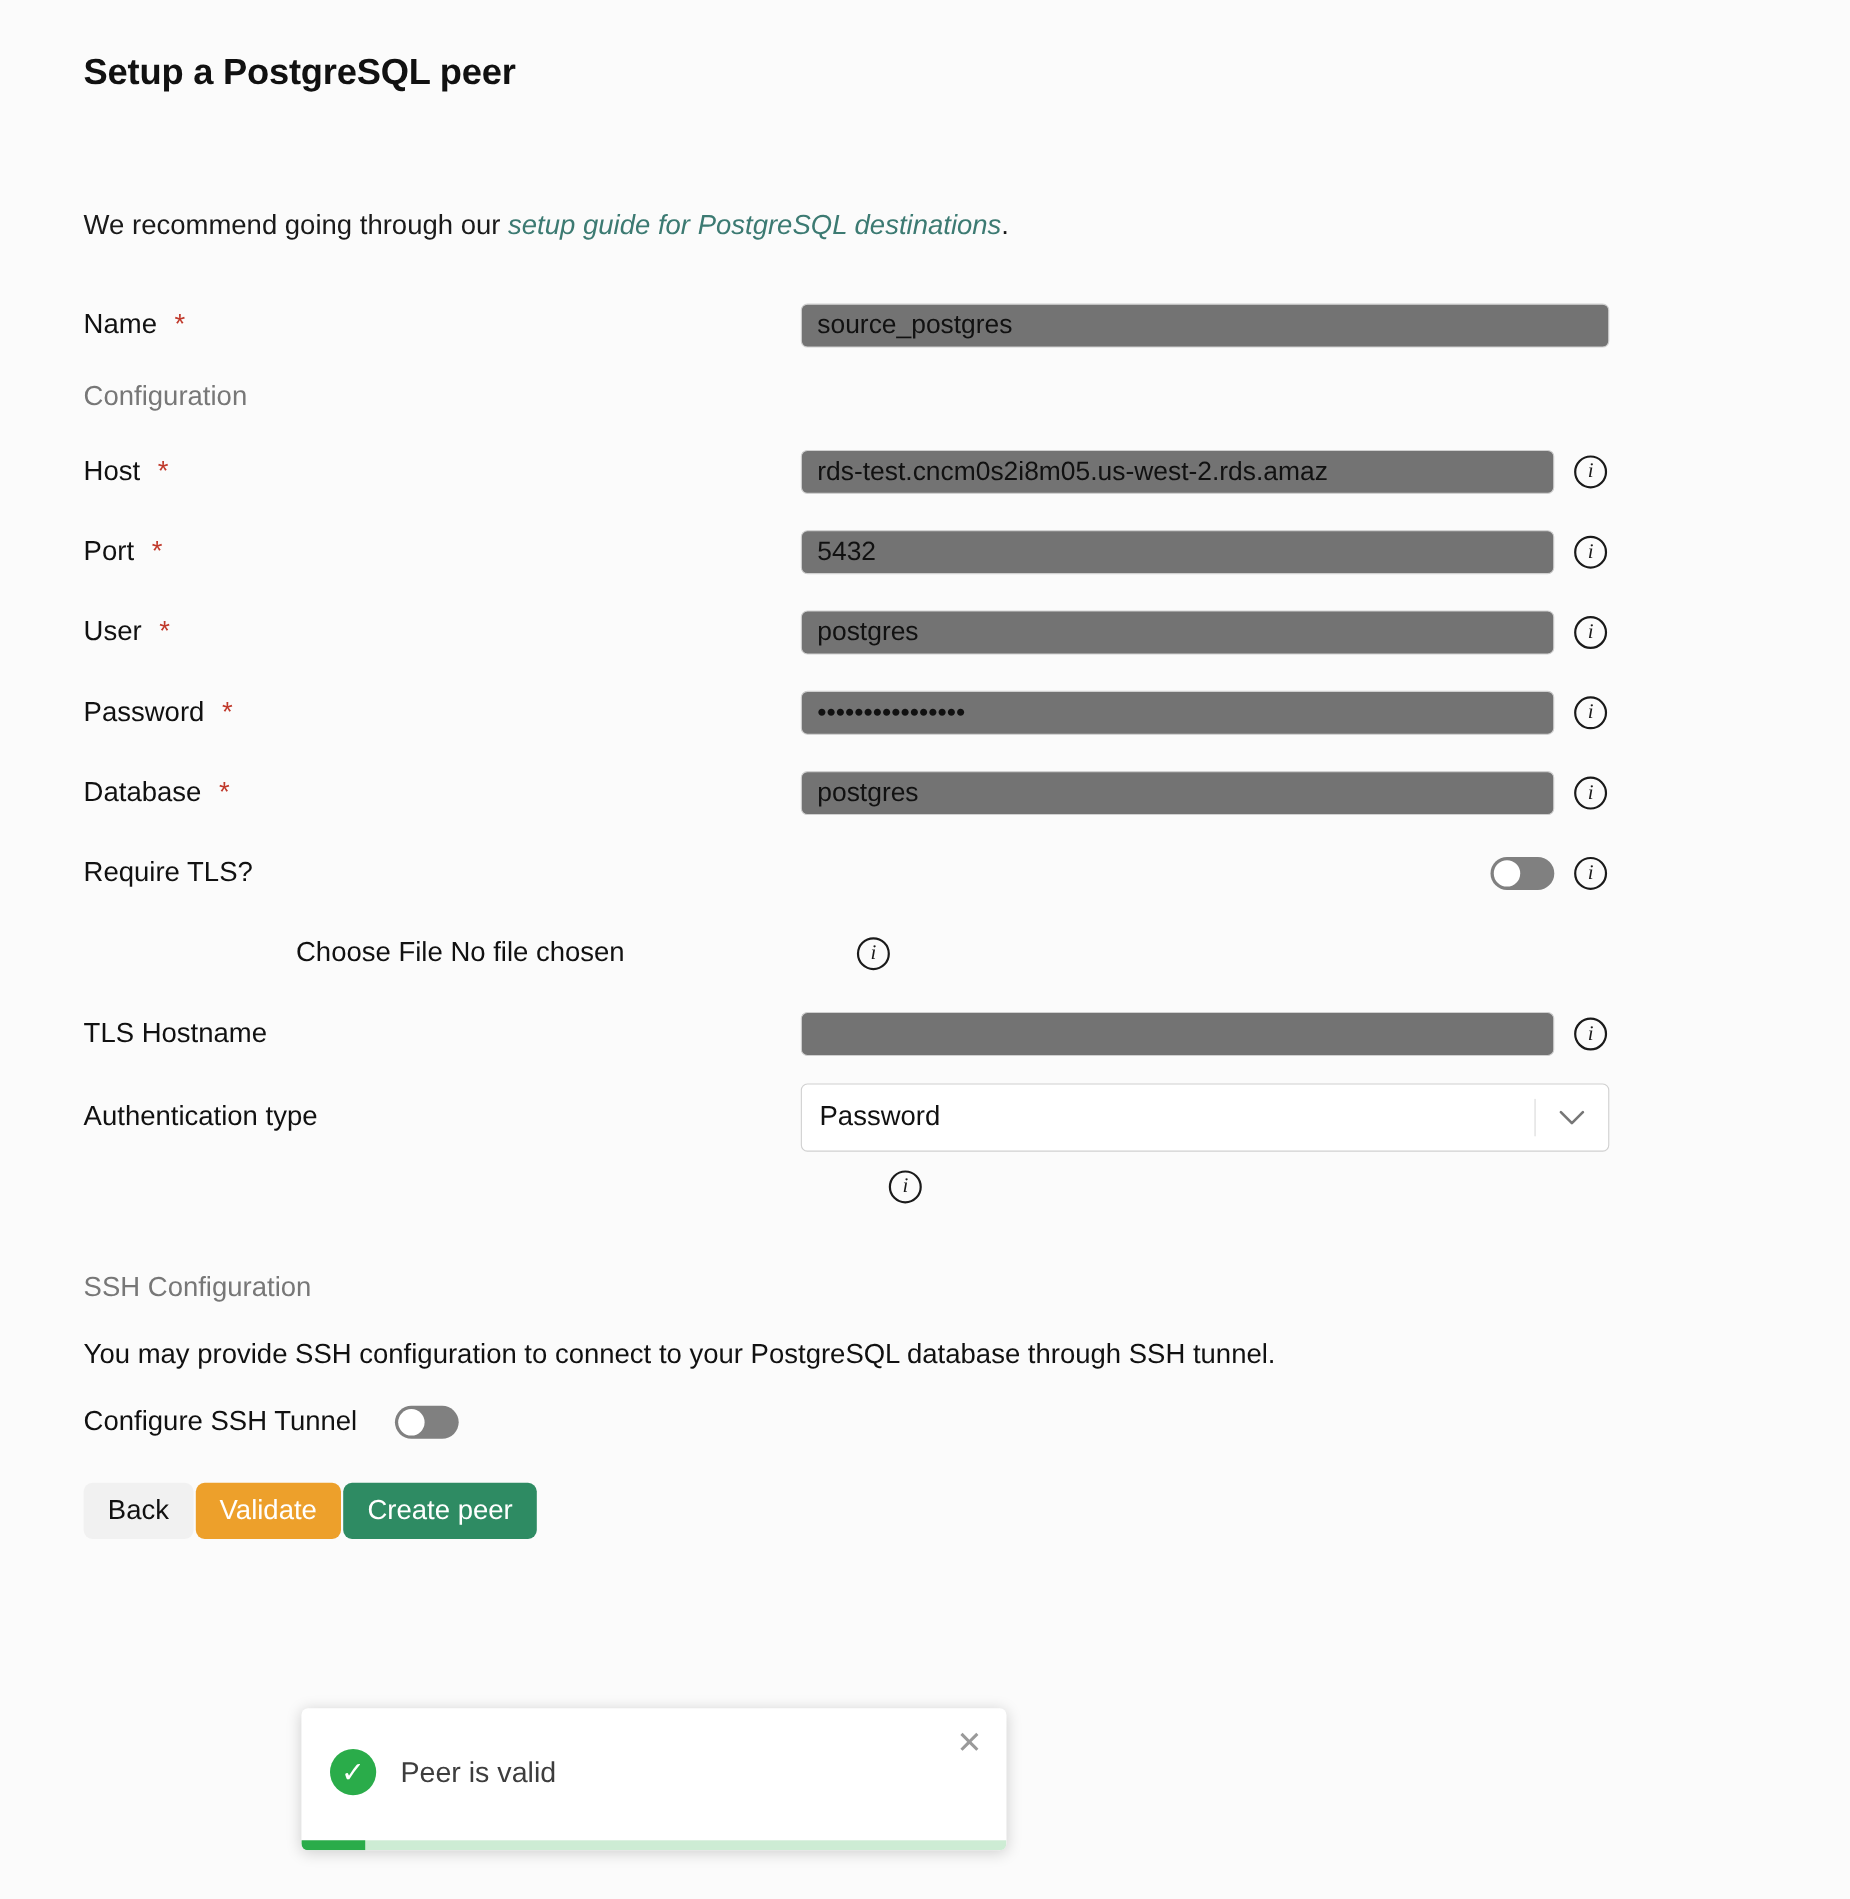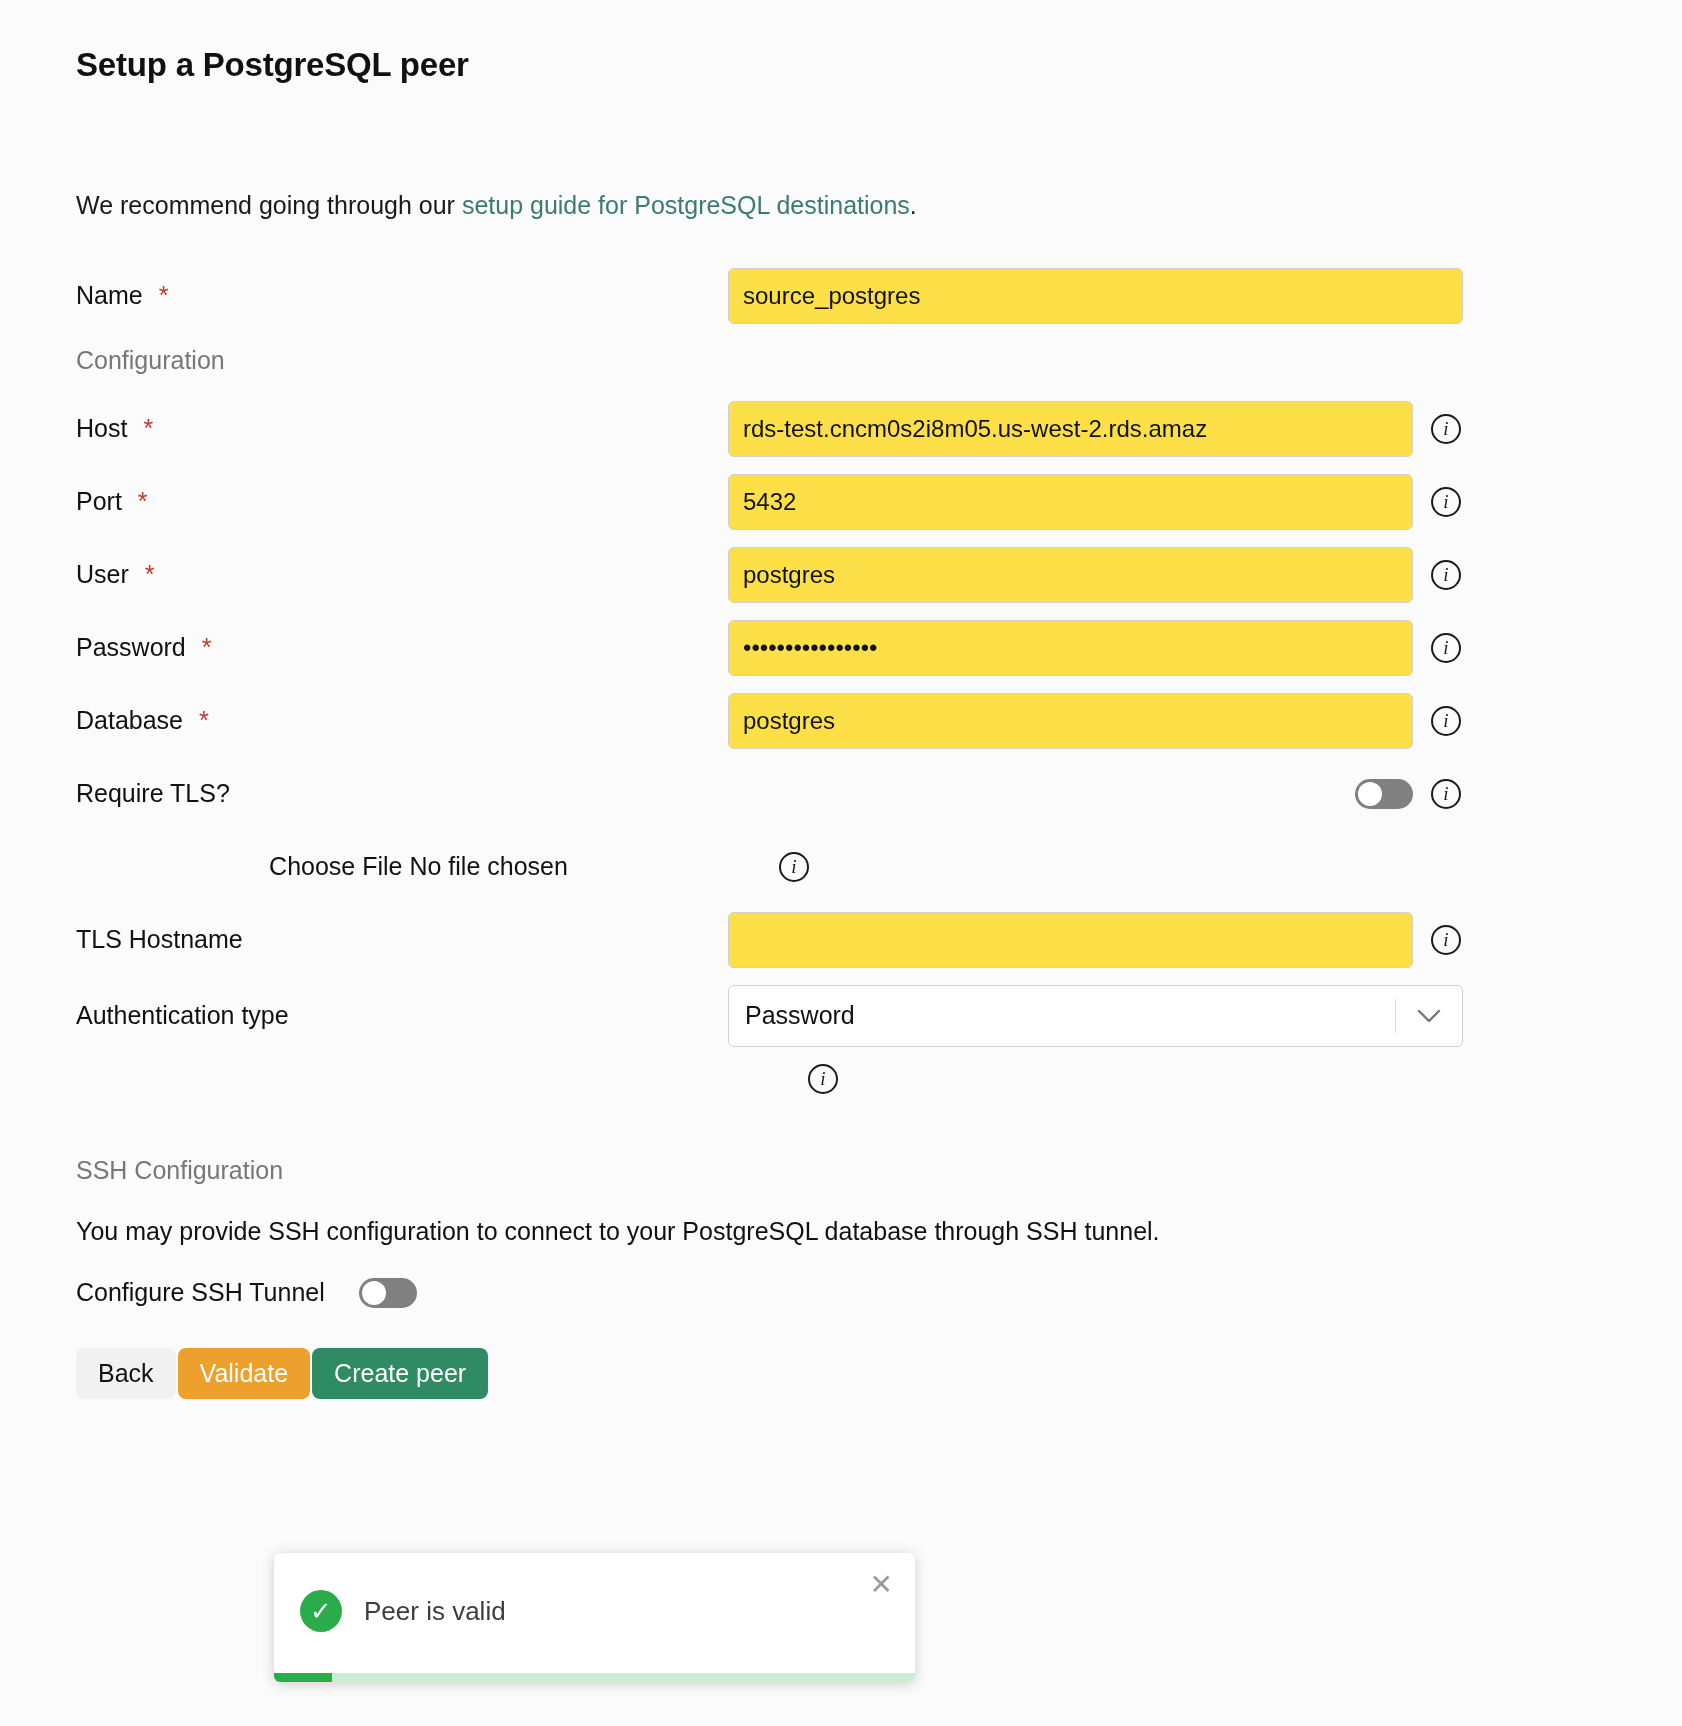--- a/index.html
+++ b/index.html
@@ -29,20 +29,21 @@
   }
   .intro {
     margin-top: 105px;
     font-size: 25px;
     color: #1a1a1a;
     line-height: 1.3;
   }
   .intro a {
     color: #3c7a72;
     text-decoration: none;
+    font-style: italic;
   }
   .form {
     margin-top: 46px;
   }
   .row {
     display: flex;
     align-items: center;
     min-height: 56px;
     margin-bottom: 17px;
   }
@@ -59,24 +60,24 @@
     margin-left: 16px;
     font-size: 25px;
     line-height: 1;
   }
   .field {
     flex: 0 0 auto;
     display: flex;
     align-items: center;
   }
   input.text {
-    height: 56px;
+    height: 40px;
     border: 1px solid #d0d0d0;
     border-radius: 6px;
-    background: #fde047;
+    background: #737373;
     font-size: 24px;
     font-family: "Liberation Sans", sans-serif;
     color: #111;
     padding: 0 14px;
     outline: none;
   }
   input.text::placeholder { color: #9b9b9b; }
   .w-name { width: 735px; }
   .w-std  { width: 685px; }
   .info-icon {

